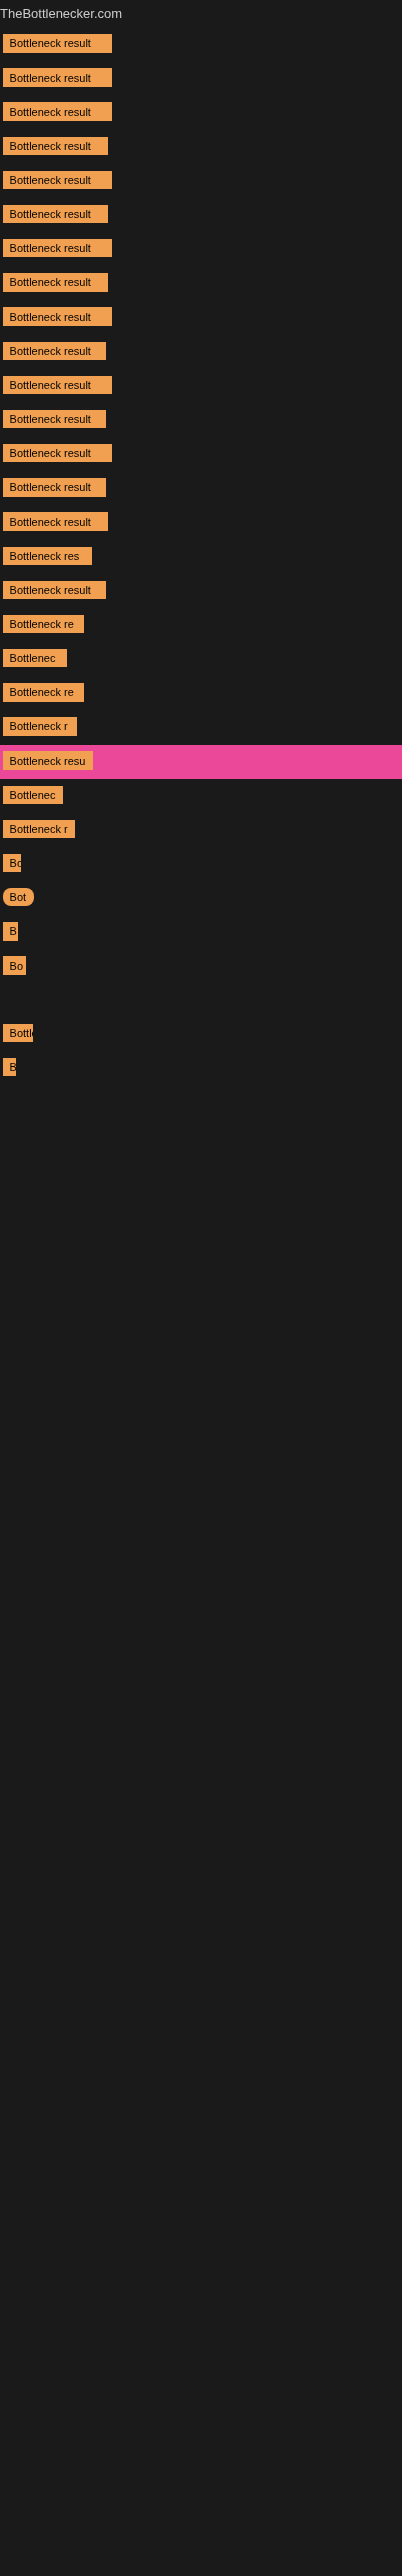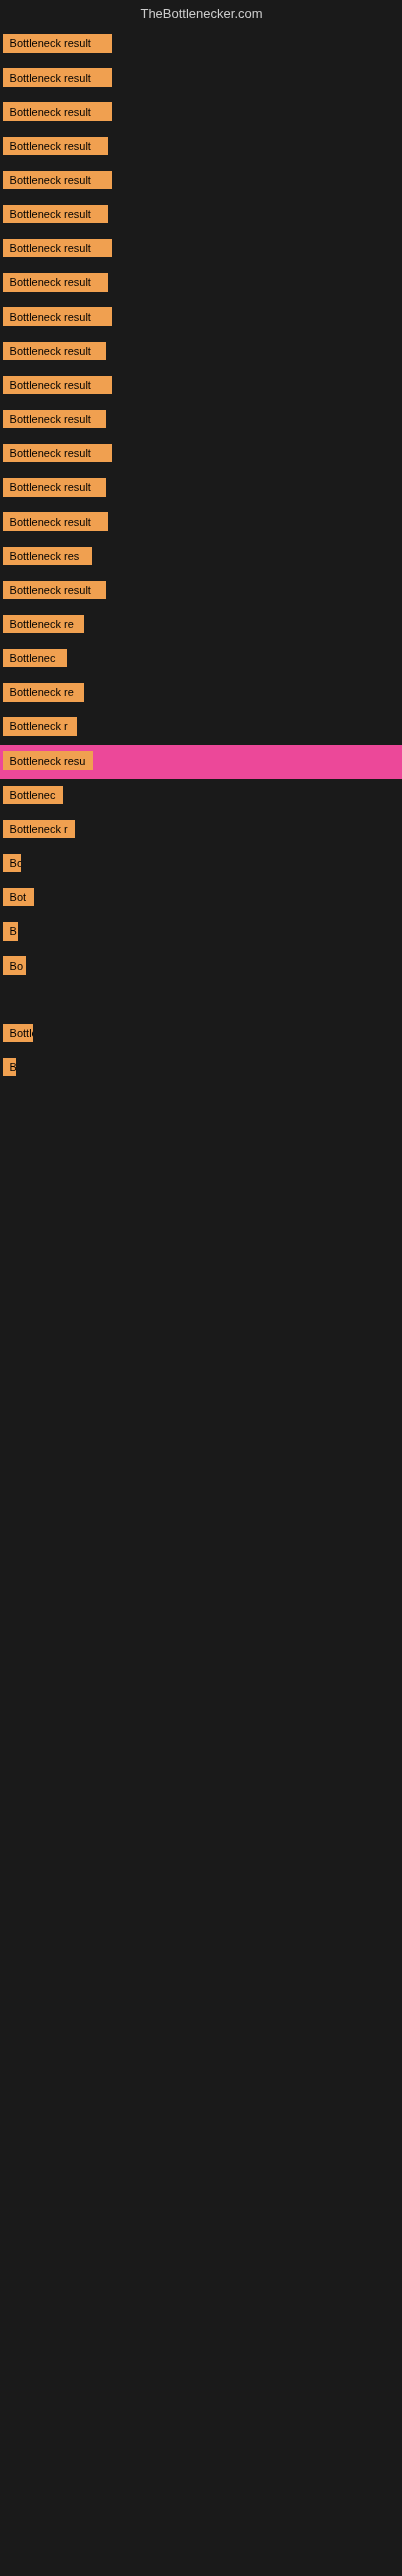--- a/index.html
+++ b/index.html
@@ -8,21 +8,20 @@
       box-sizing: border-box;
     }
     body {
       background-color: #1a1a1a;
       width: 403px;
       min-height: 2576px;
       font-family: Arial, sans-serif;
       position: relative;
     }
     .site-title {
-      text-align: center;
       color: #cccccc;
       font-size: 13px;
       padding: 6.4px 0;
       background-color: #1a1a1a;
     }
     .bottleneck-container {
       position: relative;
       width: 403px;
     }
     .bottleneck-label {
@@ -60,20 +59,20 @@
     <div style="padding: 6.4px 0px 6.4px 3.2px; background-color: rgb(26, 26, 26);"><div class="bottleneck-label" style="max-width: 89px; width: 109px;">Bottleneck res</div></div>
     <div style="padding: 6.4px 0px 6.4px 3.2px; background-color: rgb(26, 26, 26);"><div class="bottleneck-label" style="max-width: 103px; width: 103px;">Bottleneck result</div></div>
     <div style="padding: 6.4px 0px 6.4px 3.2px; background-color: rgb(26, 26, 26);"><div class="bottleneck-label" style="max-width: 81px; width: 81px;">Bottleneck re</div></div>
     <div style="padding: 6.4px 0px 6.4px 3.2px; background-color: rgb(26, 26, 26);"><div class="bottleneck-label" style="max-width: 64px; width: 64px;">Bottlenec</div></div>
     <div style="padding: 6.4px 0px 6.4px 3.2px; background-color: rgb(26, 26, 26);"><div class="bottleneck-label" style="max-width: 81px; width: 81px;">Bottleneck re</div></div>
     <div style="padding: 6.4px 0px 6.4px 3.2px; background-color: rgb(26, 26, 26);"><div class="bottleneck-label" style="max-width: 74px; width: 74px;">Bottleneck r</div></div>
     <div style="padding: 6.4px 0px 6.4px 3.2px; background-color: #ec4899;"><div class="bottleneck-label" style="max-width: 90px; width: 90px;">Bottleneck resu</div></div>
     <div style="padding: 6.4px 0px 6.4px 3.2px; background-color: rgb(26, 26, 26);"><div class="bottleneck-label" style="max-width: 60px; width: 60px;">Bottlenec</div></div>
     <div style="padding: 6.4px 0px 6.4px 3.2px; background-color: rgb(26, 26, 26);"><div class="bottleneck-label" style="max-width: 72px; width: 72px;">Bottleneck r</div></div>
     <div style="padding: 6.4px 0px 6.4px 3.2px; background-color: rgb(26, 26, 26);"><div class="bottleneck-label" style="max-width: 39px; width: 18px;">Bottl</div></div>
-    <div style="padding: 6.4px 0px 6.4px 3.2px; background-color: rgb(26, 26, 26);"><div class="bottleneck-label" style="max-width: 31px; width: 31px;">Bot</div></div>
+    <div style="padding: 6.4px 0px 6.4px 3.2px; background-color: rgb(26, 26, 26);"><div class="bottleneck-label" style="max-width: 31px; width: 31px; border-radius: 8px;">Bot</div></div>
     <div style="padding: 6.4px 0px 6.4px 3.2px; background-color: rgb(26, 26, 26);"><div class="bottleneck-label" style="max-width: 14.5px; width: 14.5px;">B</div></div>
     <div style="padding: 6.4px 0px 6.4px 3.2px; background-color: rgb(26, 26, 26);"><div class="bottleneck-label" style="max-width: 22.5px; width: 22.5px;">Bo</div></div>
     <div style="padding: 6.4px 0px 6.4px 3.2px; background-color: rgb(26, 26, 26);"><div class="bottleneck-label" style="max-width: 42px; width: 30px; margin-top: 33px;">Bottle</div></div>
     <div style="padding: 6.4px 0px 6.4px 3.2px; background-color: rgb(26, 26, 26);"><div class="bottleneck-label" style="max-width: 13px; width: 13px;">B</div></div>
     <div style="height: 483px; background-color: rgb(26, 26, 26);"></div>
   </div>
 
 
 </body></html>

